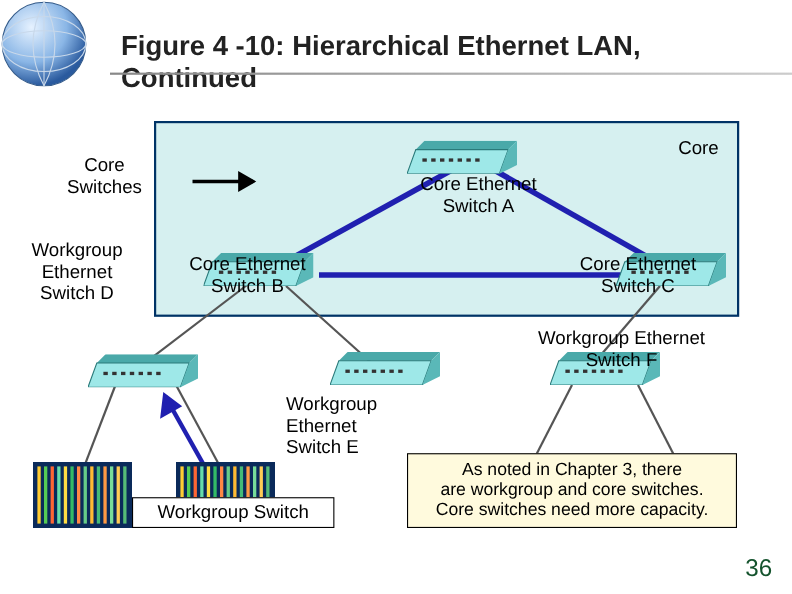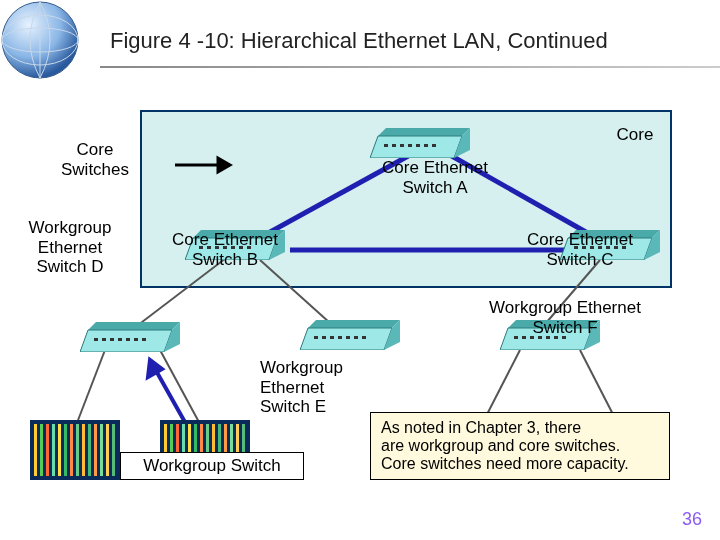--- a/index.html
+++ b/index.html
@@ -1,28 +1,28 @@
 <!DOCTYPE html>
 <html><head>
 <meta charset="utf-8">
 <style>
   * { margin: 0; padding: 0; box-sizing: border-box; }
   body { width: 720px; height: 540px; font-family: Arial, sans-serif; background: #fff; position: relative; overflow: hidden; }
   .globe { position: absolute; top: -10px; left: -10px; width: 100px; height: 100px; }
   .globe svg { width: 100%; height: 100%; }
-  .title { position: absolute; top: 28px; left: 110px; right: 20px; font-size: 22px; font-weight: normal; color: #222; }
+  .title { position: absolute; top: 28px; left: 110px; right: 20px; font-size: 25px; font-weight: bold; color: #222; }
   .hr { position: absolute; top: 66px; left: 100px; right: 0; height: 2px; background: linear-gradient(90deg, #888 0%, #ccc 100%); }
   .core-box { position: absolute; top: 110px; left: 140px; width: 532px; height: 178px; background: #d6f0f0; border: 2px solid #003366; }
   .switch { position: absolute; width: 100px; height: 30px; }
   .switch svg { width: 100%; height: 100%; }
   .cable-img { position: absolute; width: 90px; height: 60px; }
   .cable-img svg { width: 100%; height: 100%; }
   .label { position: absolute; font-size: 17px; color: #000; text-align: center; line-height: 1.15; }
-  .note-box { position: absolute; background: #fffadd; border: 1.5px solid #000; padding: 6px 10px; font-size: 16px; text-align: left; }
-  .page-num { position: absolute; bottom: 10px; right: 18px; font-size: 18px; color: #8b5cf6; }
+  .note-box { position: absolute; background: #fffadd; border: 1.5px solid #000; padding: 6px 10px; font-size: 16px; text-align: center; }
+  .page-num { position: absolute; bottom: 10px; right: 18px; font-size: 22px; color: #14532d; }
 </style>
 </head>
 <body>
 
 <div class="globe">
   <svg viewBox="0 0 100 100">
     <defs>
       <radialGradient id="g1" cx="35%" cy="30%" r="70%">
         <stop offset="0%" stop-color="#e6f2ff"></stop>
           <stop offset="60%" stop-color="#8ab6e6"></stop>

